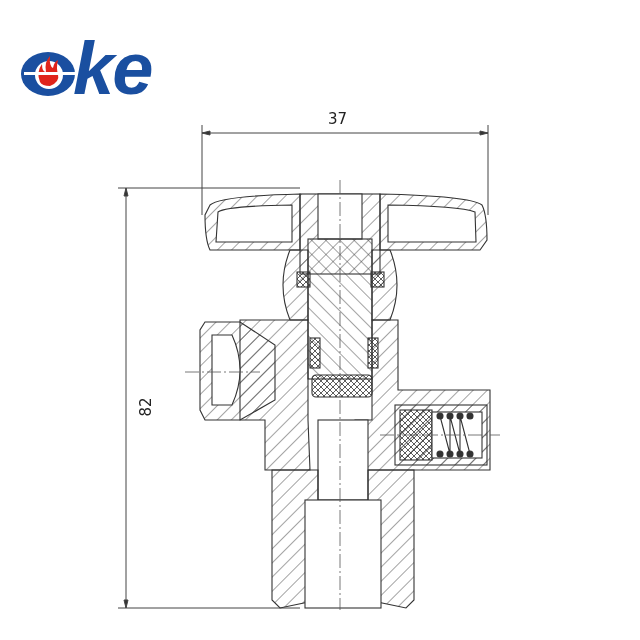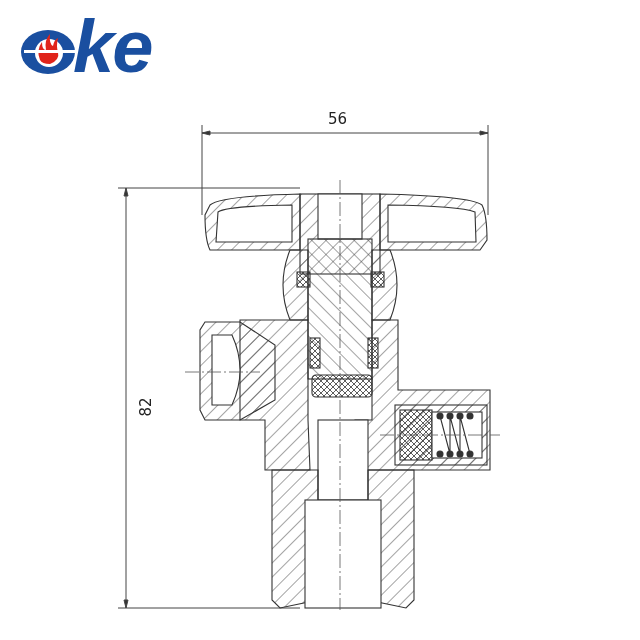--- a/index.html
+++ b/index.html
@@ -1,17 +1,17 @@
 <!DOCTYPE html>
 <html><head>
 <meta charset="utf-8">
 <style>
   html, body { margin: 0; padding: 0; background: #ffffff; }
   body { width: 640px; height: 640px; position: relative; overflow: hidden; font-family: "DejaVu Sans", sans-serif; }
-  .logo { position: absolute; left: 18px; top: 16px; width: 180px; height: 68px; }
+  .logo { position: absolute; left: 18px; top: 38px; width: 180px; height: 68px; }
   .logo-text { position: absolute; left: 55px; top: -6px; font-family: "Liberation Sans", sans-serif; font-weight: bold; font-style: italic; font-size: 74px; letter-spacing: -2px; line-height: 74px; }
   .drawing { position: absolute; left: 0; top: 0; width: 640px; height: 640px; }
   .dim-label { position: absolute; font-family: "DejaVu Sans", sans-serif; font-size: 15px; color: #222; }
   .dim-top { left: 328px; top: 110px; }
   .dim-left { left: 136px; top: 398px; transform: rotate(-90deg); transform-origin: center; }
 </style>
 </head>
 <body>
 
 <div class="logo">
@@ -101,14 +101,14 @@
     <rect x="305" y="500" width="76" height="108" fill="#fff"></rect>
   </g>
 
   <g stroke="#555" stroke-width="0.8" stroke-dasharray="14 3 2 3">
     <line x1="340" y1="180" x2="340" y2="610"></line>
     <line x1="185" y1="372" x2="260" y2="372"></line>
     <line x1="380" y1="435" x2="500" y2="435"></line>
   </g>
 </svg>
 
-<div class="dim-label dim-top">56</div>
+<div class="dim-label dim-top">37</div>
 <div class="dim-label dim-left">82</div>
 
 </body></html>

